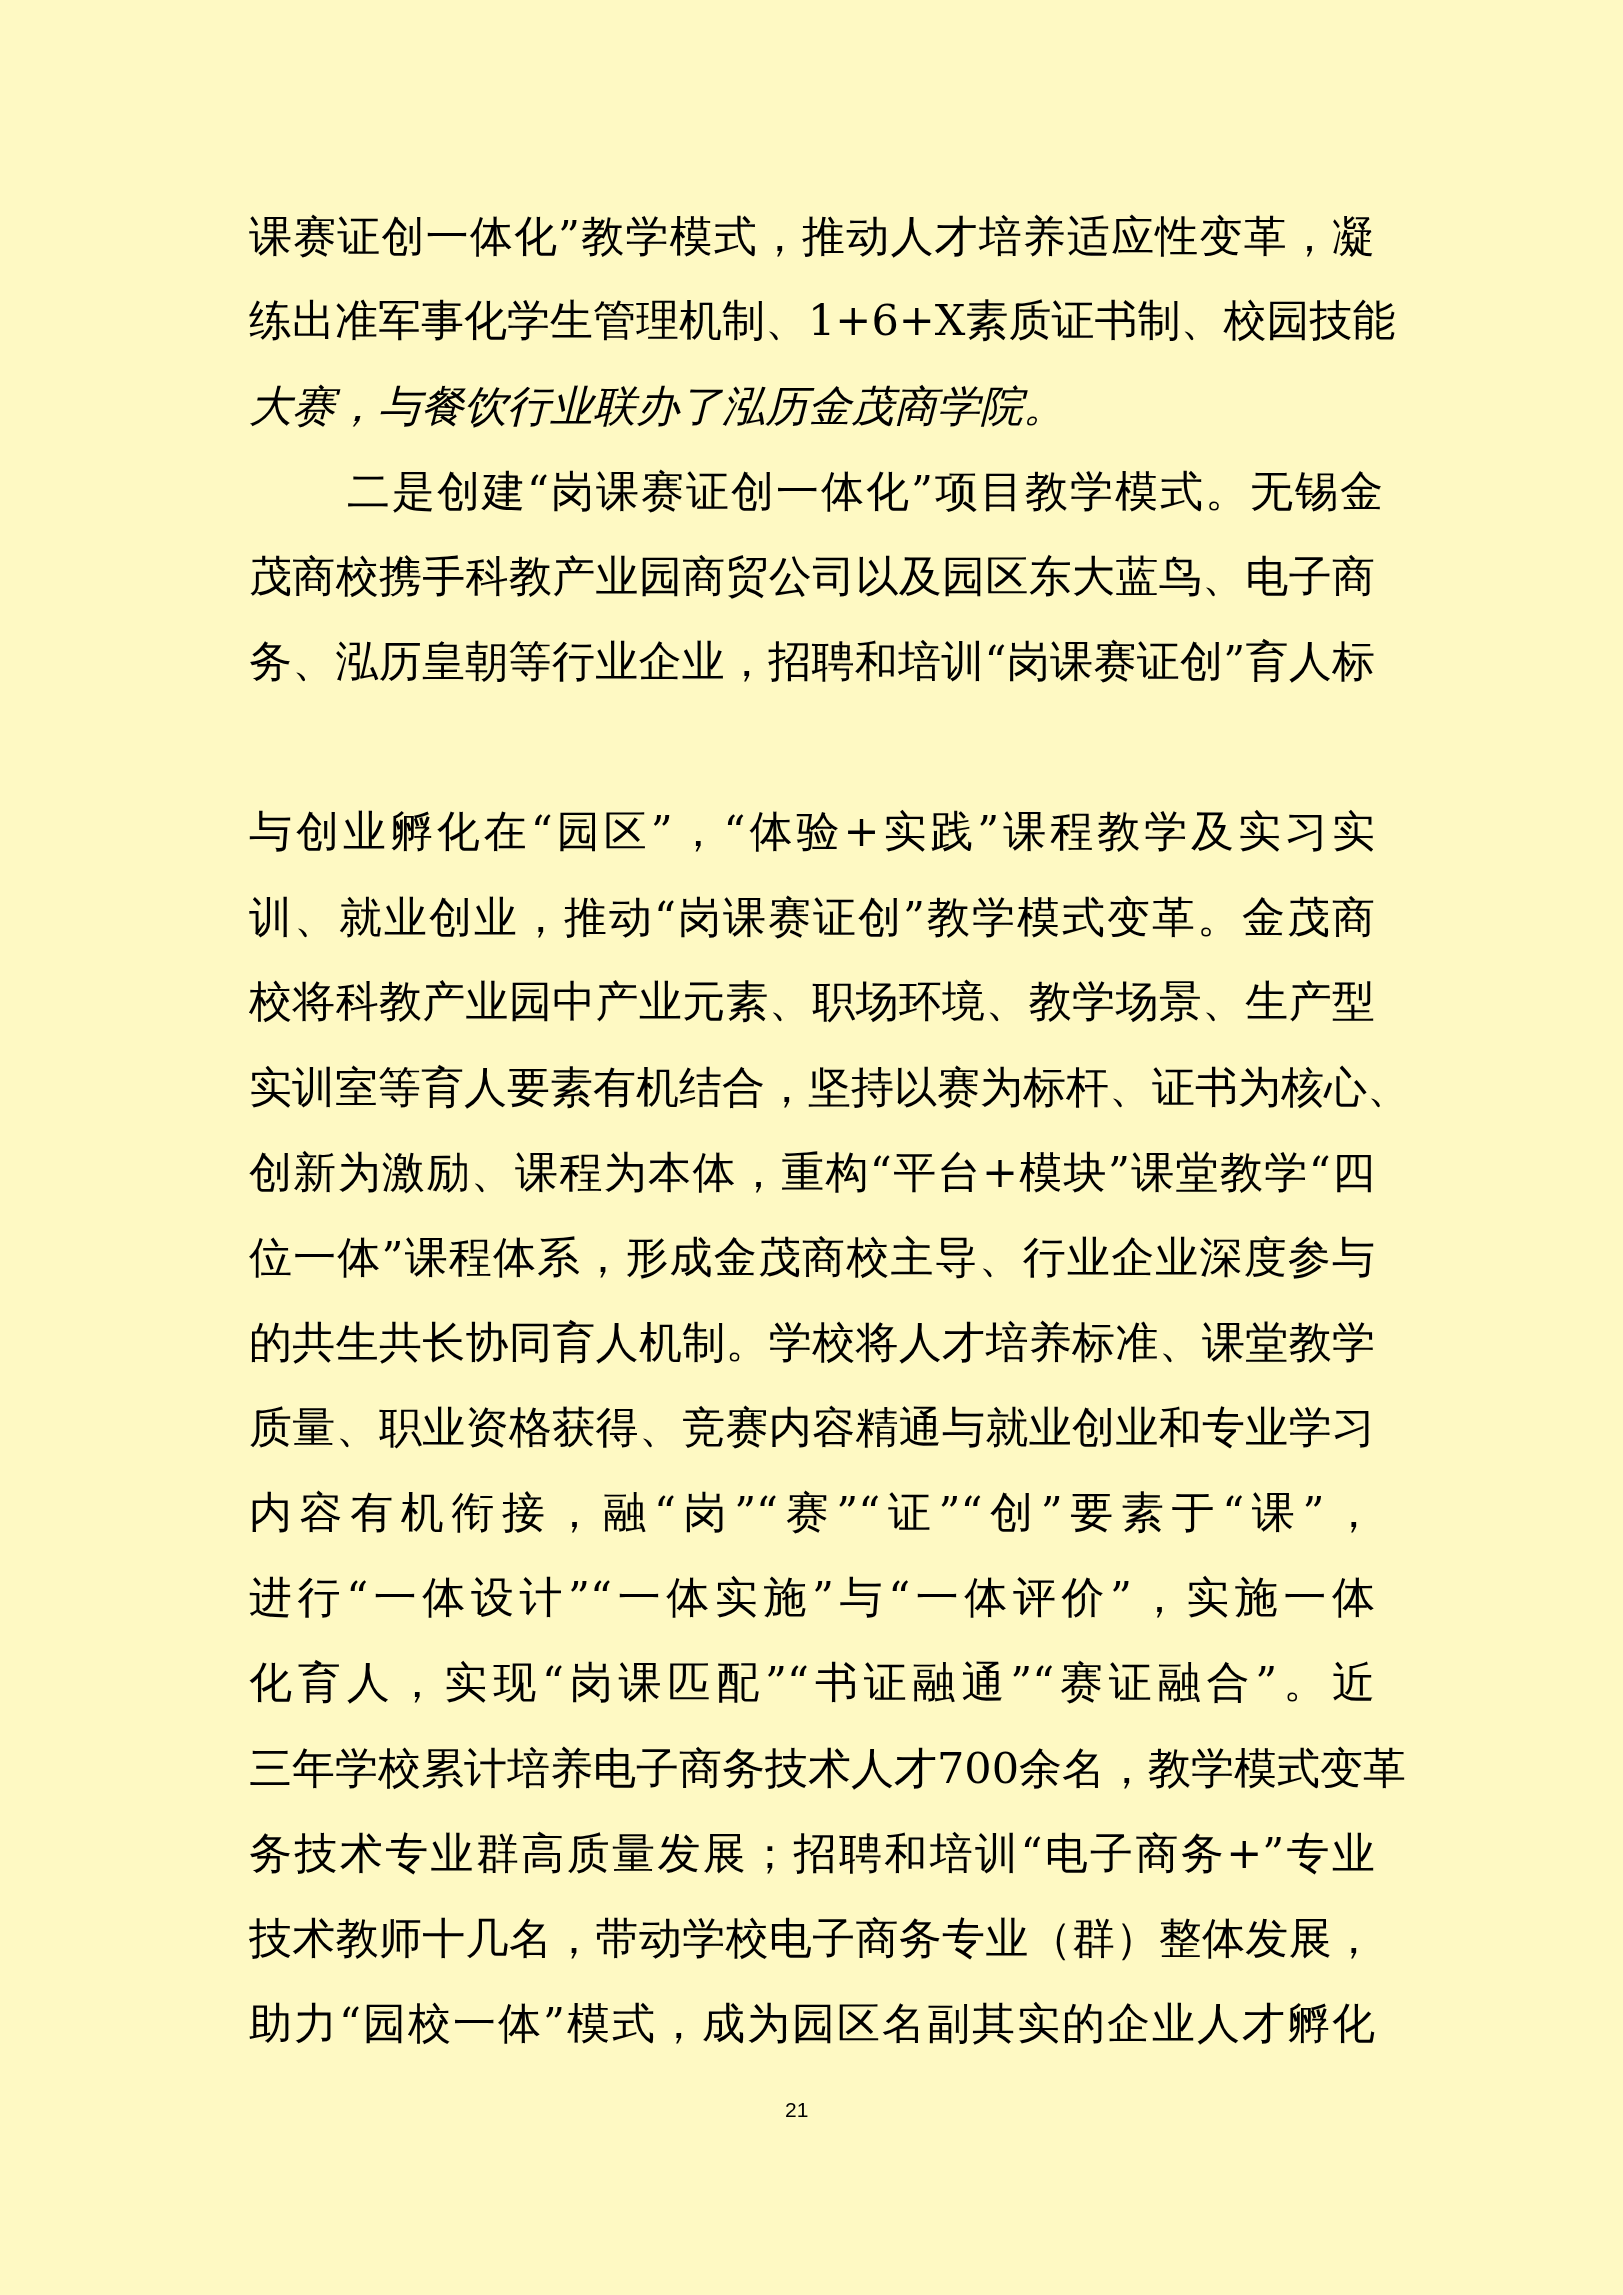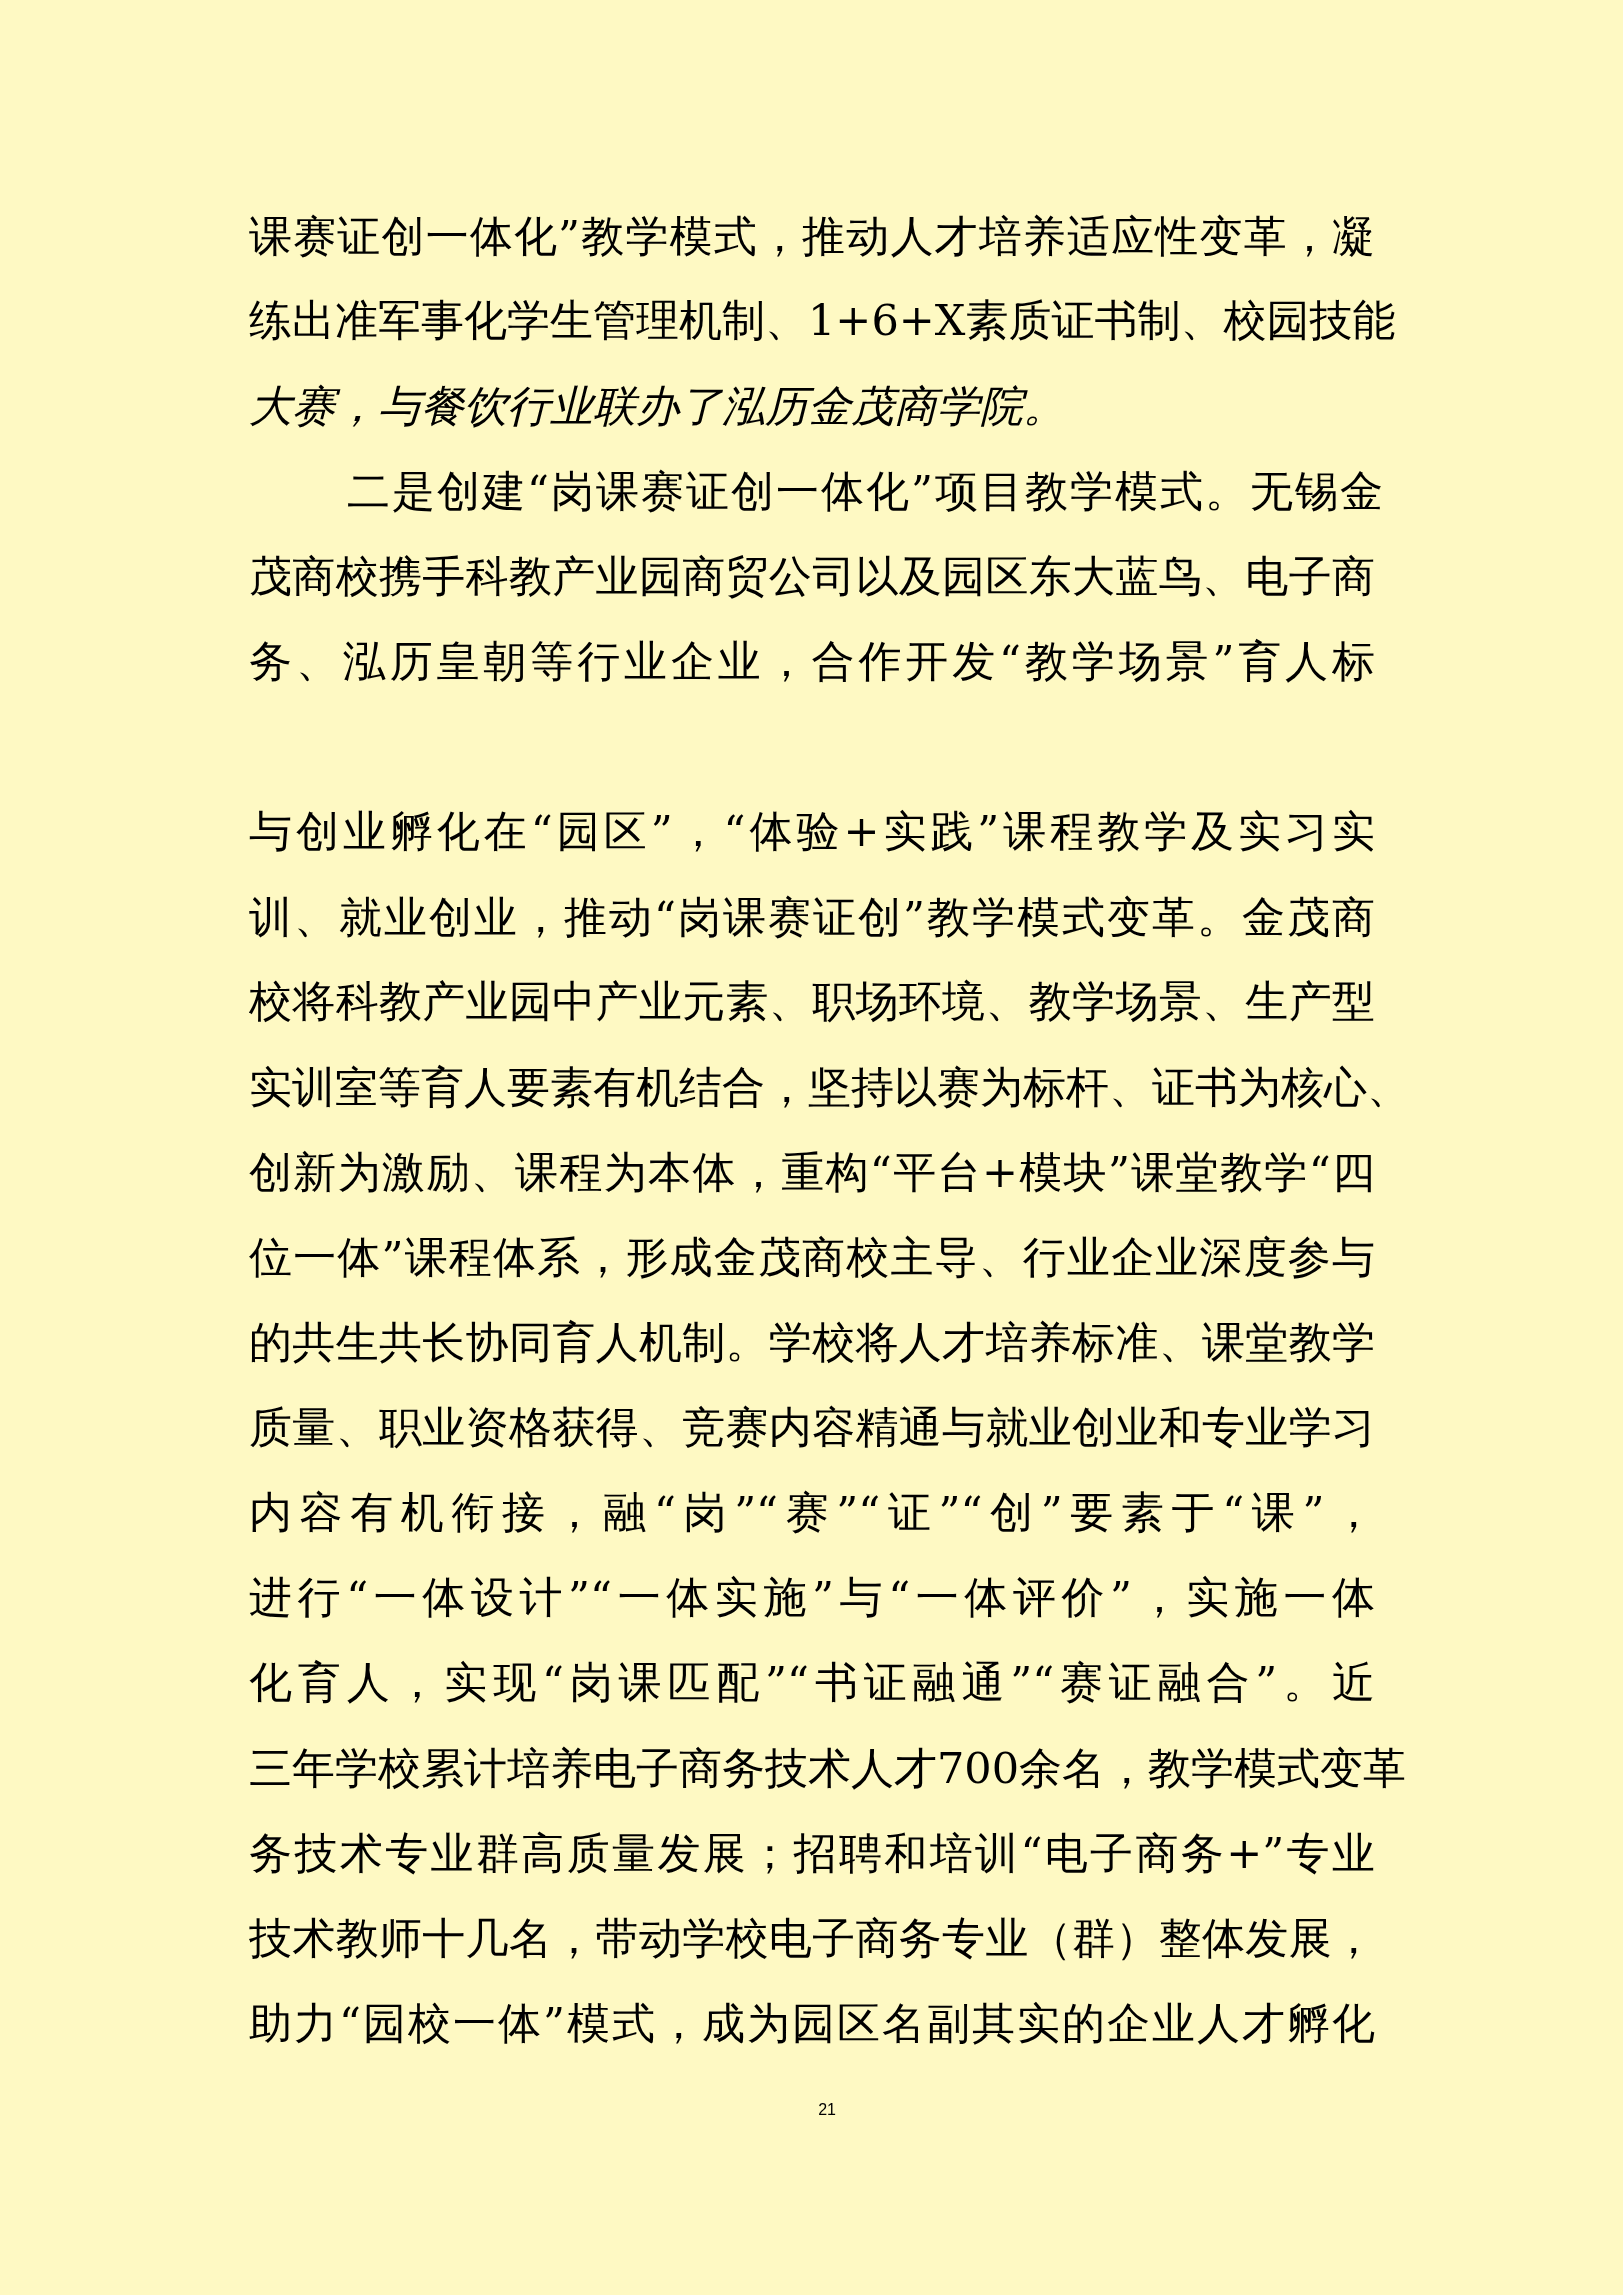--- a/index.html
+++ b/index.html
@@ -4,33 +4,33 @@
 <style>
   html, body { margin:0; padding:0; background:#ffffff; }
   body { width:1623px; height:2295px; position:relative; overflow:hidden;
          font-family: "DejaVu Serif", "Liberation Serif", serif; color:#000; }
   .page { position:absolute; left:0; top:0; width:1623px; height:2295px; background:#fef9c3; }
   .line { position:absolute; left:249px; width:1126px; height:61px;
           font-size:43px; line-height:61px; white-space:nowrap;
           text-align:justify; text-align-last:justify; letter-spacing:0; }
   .line.last { text-align-last:left;font-style:italic; }
   .line.indent { left:347px; width:1036px; }
-  .page-number { position:absolute; left:785px; top:2094px; width:51px; text-align:right;
-          font-family:"Liberation Sans", "DejaVu Sans", sans-serif; font-size:16px; line-height:31px; }
+  .page-number { position:absolute; left:785px; top:2094px; width:51px; text-align:left;
+          font-family:"Liberation Sans", "DejaVu Sans", sans-serif; font-size:21px; line-height:31px; }
 </style>
 </head>
 <body>
 
 <div class="page">
   <div class="line" style="top:206px">课赛证创一体化”教学模式，推动人才培养适应性变革，凝</div>
   <div class="line" style="top:290px">练出准军事化学生管理机制、1+6+X素质证书制、校园技能</div>
   <div class="line last" style="top:376px">大赛，与餐饮行业联办了泓历金茂商学院。</div>
   <div class="line indent" style="top:461px">二是创建“岗课赛证创一体化”项目教学模式。无锡金</div>
   <div class="line" style="top:546px">茂商校携手科教产业园商贸公司以及园区东大蓝鸟、电子商</div>
-  <div class="line" style="top:631px">务、泓历皇朝等行业企业，合作开发“教学场景”育人标</div>
+  <div class="line" style="top:631px">务、泓历皇朝等行业企业，招聘和培训“岗课赛证创”育人标</div>
   <div class="line" style="top:801px">与创业孵化在“园区”，“体验+实践”课程教学及实习实</div>
   <div class="line" style="top:887px">训、就业创业，推动“岗课赛证创”教学模式变革。金茂商</div>
   <div class="line" style="top:971px">校将科教产业园中产业元素、职场环境、教学场景、生产型</div>
   <div class="line" style="top:1057px">实训室等育人要素有机结合，坚持以赛为标杆、证书为核心、</div>
   <div class="line" style="top:1142px">创新为激励、课程为本体，重构“平台+模块”课堂教学“四</div>
   <div class="line" style="top:1227px">位一体”课程体系，形成金茂商校主导、行业企业深度参与</div>
   <div class="line" style="top:1312px">的共生共长协同育人机制。学校将人才培养标准、课堂教学</div>
   <div class="line" style="top:1397px">质量、职业资格获得、竞赛内容精通与就业创业和专业学习</div>
   <div class="line" style="top:1482px">内容有机衔接，融“岗”“赛”“证”“创”要素于“课”，</div>
   <div class="line" style="top:1567px">进行“一体设计”“一体实施”与“一体评价”，实施一体</div>

